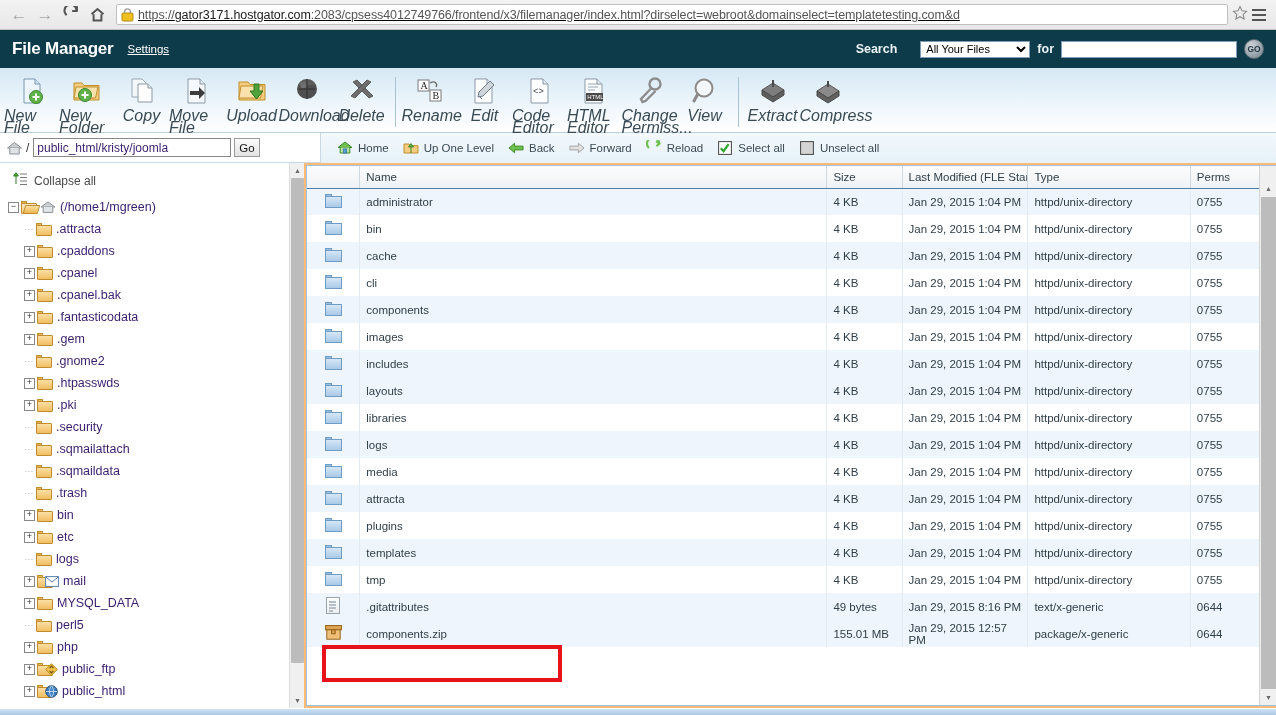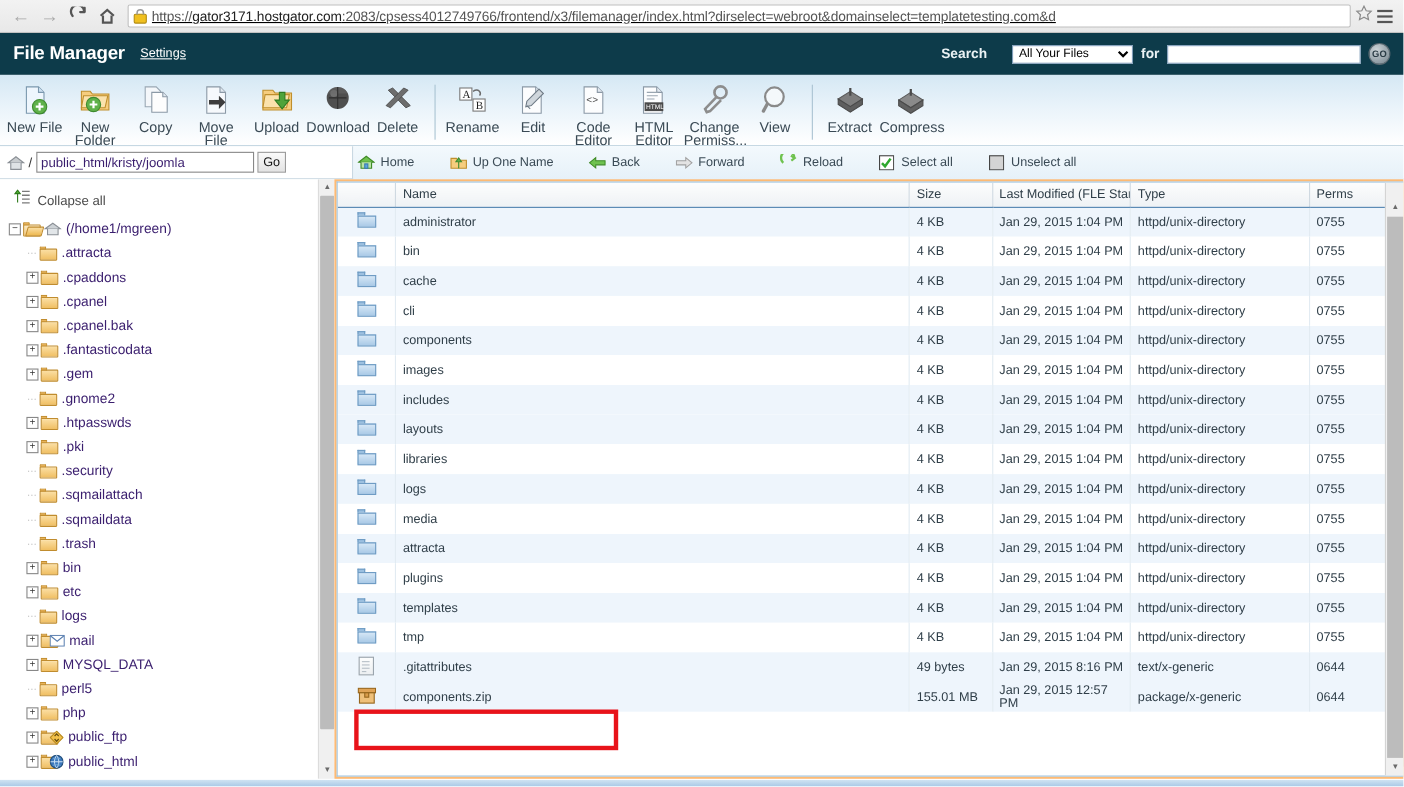--- a/index.html
+++ b/index.html
@@ -139,26 +139,27 @@
     display: flex; flex-direction: column; align-items: center;
     cursor: pointer;
     padding-top: 2px;
   }
   .tool .glyph {
     height: 32px; width: 32px;
     display: flex; align-items: center; justify-content: center;
     position: relative;
   }
   .tool .tlabel {
-    font-size: 13px;
+    font-size: 16px;
     color: #3a4a55;
-    text-align: center;
+    text-align: left;
     line-height: 11.5px;
     margin-top: 3px;
     max-width: 56px;
+    font-style: italic;
   }
   .tool-sep {
     width: 1px; height: 50px;
     background: #aac3d2;
     margin: 4px 6px 0 6px;
   }
 
   
   .subbar {
     height: 30px;
@@ -191,22 +192,22 @@
     border: 1px solid #9a9a9a;
     background: linear-gradient(#fafafa, #e3e3e3);
     color: #111;
     cursor: pointer;
     padding: 0 4px;
     font-family: "Liberation Sans", sans-serif;
   }
   .navlinks {
     flex: 1 1 auto;
     display: flex; align-items: center;
-    gap: 32px;
-    padding-left: 4px;
+    gap: 14px;
+    padding-left: 16px;
     border-left: 1px solid #c9d8e2;
     height: 30px;
     background: linear-gradient(#f3f9fd, #e6f1f8);
   }
   .navlink { display: flex; align-items: center; gap: 5px; cursor: pointer; }
   .navlink .nlabel { font-size: 11.5px; color: #3a4a55; }
   .navlink .ng { width: 16px; height: 16px; display: flex; align-items: center; justify-content: center; }
 
   
   .body-split { display: flex; height: 545px; }
@@ -674,21 +675,21 @@
         <span class="nlabel">Home</span>
       </div>
 
       <div class="navlink">
         <span class="ng">
           <svg width="16" height="14" viewBox="0 0 16 14">
               <path d="M1 3h5l1.4 1.7H15V12H1z" fill="#f6cd7e" stroke="#bf8f2d"></path>
               <path d="M8 12V6H5.5L8 2.6 10.5 6H8" fill="#5fb14a" stroke="#3e8a2e"></path>
             </svg>
         </span>
-        <span class="nlabel">Up One Name</span>
+        <span class="nlabel">Up One Level</span>
       </div>
 
       <div class="navlink">
         <span class="ng">
           <svg width="17" height="12" viewBox="0 0 17 12">
               <path d="M7 1L1 6l6 5V8h9V4H7z" fill="#6fc24f" stroke="#3f8a27"></path>
             </svg>
         </span>
         <span class="nlabel">Back</span>
       </div>

